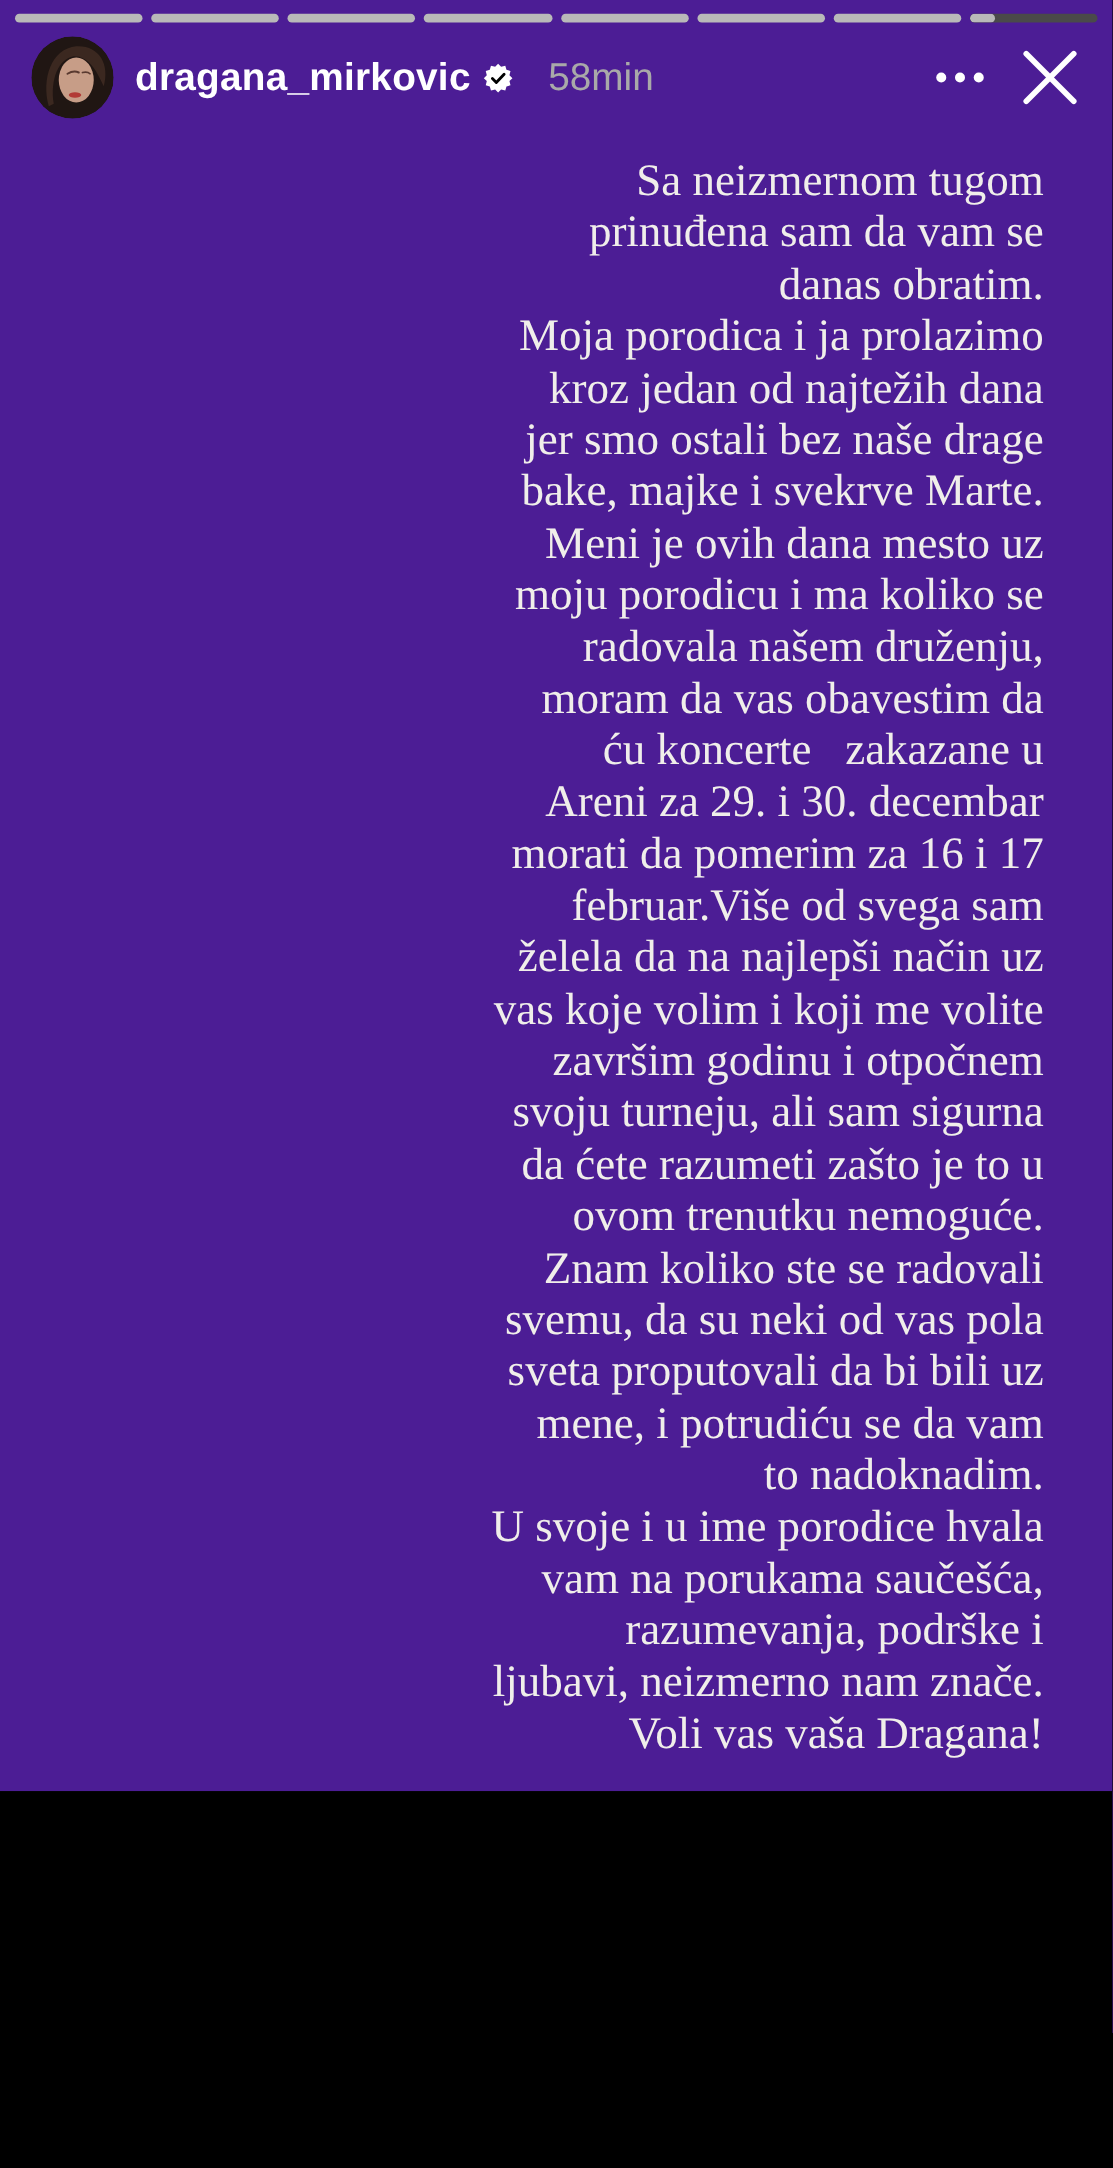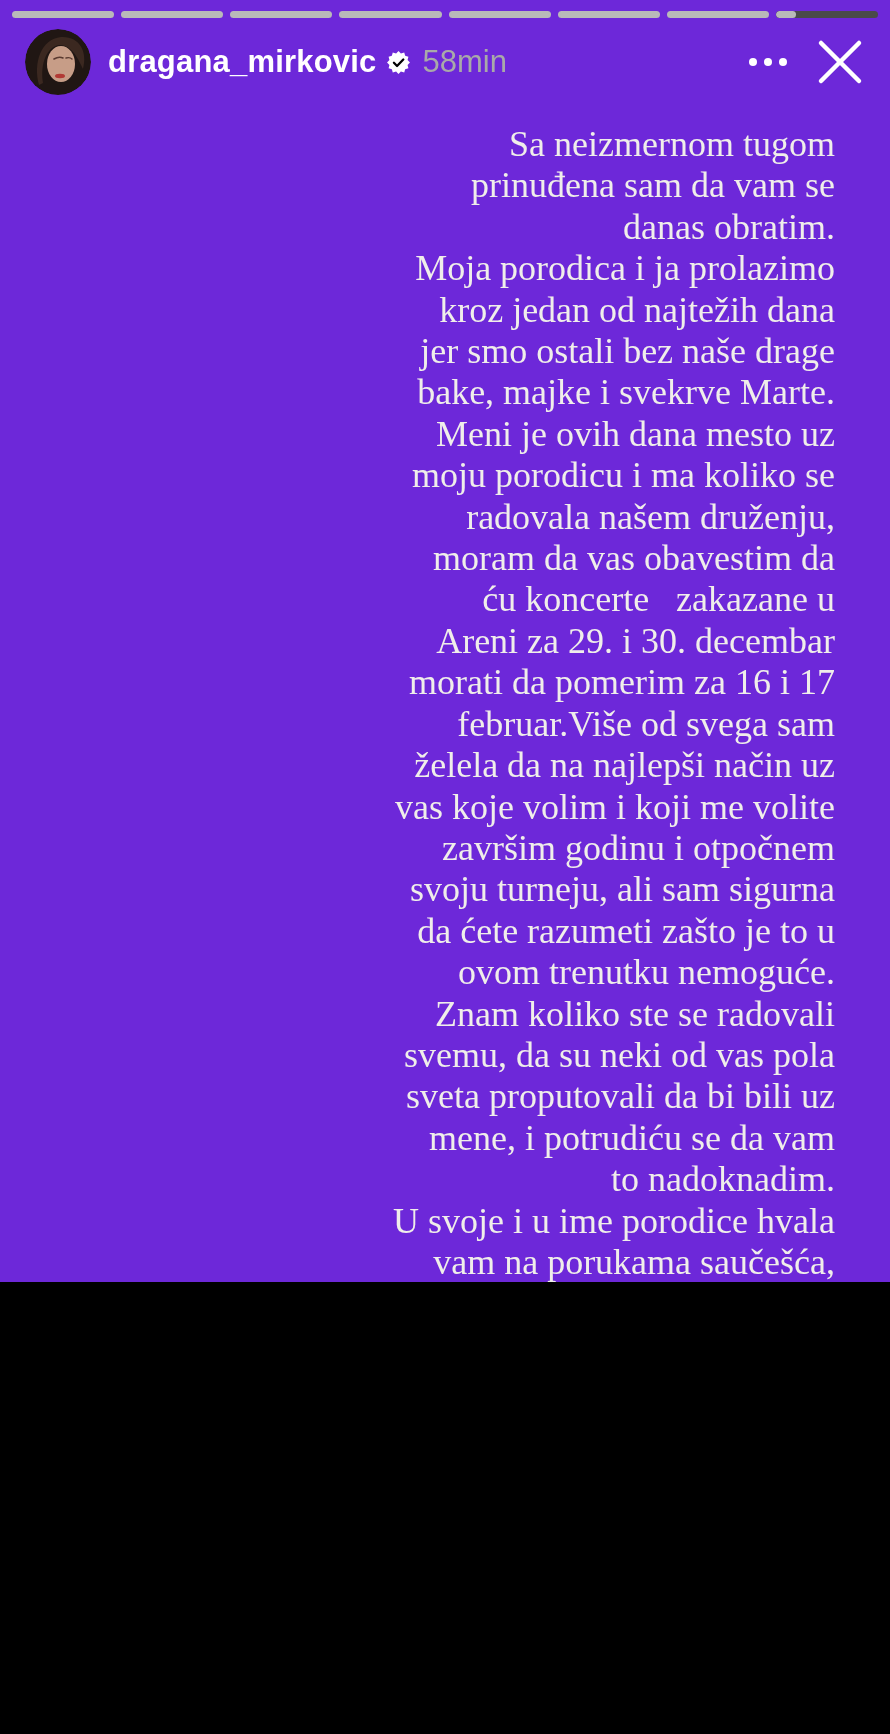--- a/index.html
+++ b/index.html
@@ -1,20 +1,20 @@
 <!DOCTYPE html>
 <html><head>
 <meta charset="utf-8">
 <style>
   html, body { margin: 0; padding: 0; background: #000; }
   .screen {
     position: relative;
     width: 890px;
-    height: 1282px;
-    background: #6d28d9;
+    height: 1433px;
+    background: #4c1d95;
     overflow: hidden;
     font-family: "Liberation Sans", "DejaVu Sans", sans-serif;
   }
 
   
   .progress-row {
     position: absolute;
     top: 11px; left: 12px; right: 12px;
     height: 7px;
     display: flex;
@@ -61,21 +61,21 @@
     font-size: 31px;
     font-weight: 700;
     letter-spacing: 0.2px;
     cursor: pointer;
   }
   .verified { width: 25px; height: 25px; margin-left: 9px; flex: 0 0 auto; }
   .timestamp {
     color: #a9a9a9;
     font-size: 31px;
     font-weight: 400;
-    margin-left: 12px;
+    margin-left: 28px;
   }
   .header-spacer { flex: 1; }
   .icon-btn {
     background: none; border: none; padding: 0; margin: 0;
     cursor: pointer;
     display: flex; align-items: center; justify-content: center;
   }
   .more-btn { width: 56px; height: 56px; margin-right: 14px; }
   .more-dots { display: flex; gap: 7px; }
   .more-dots i {

